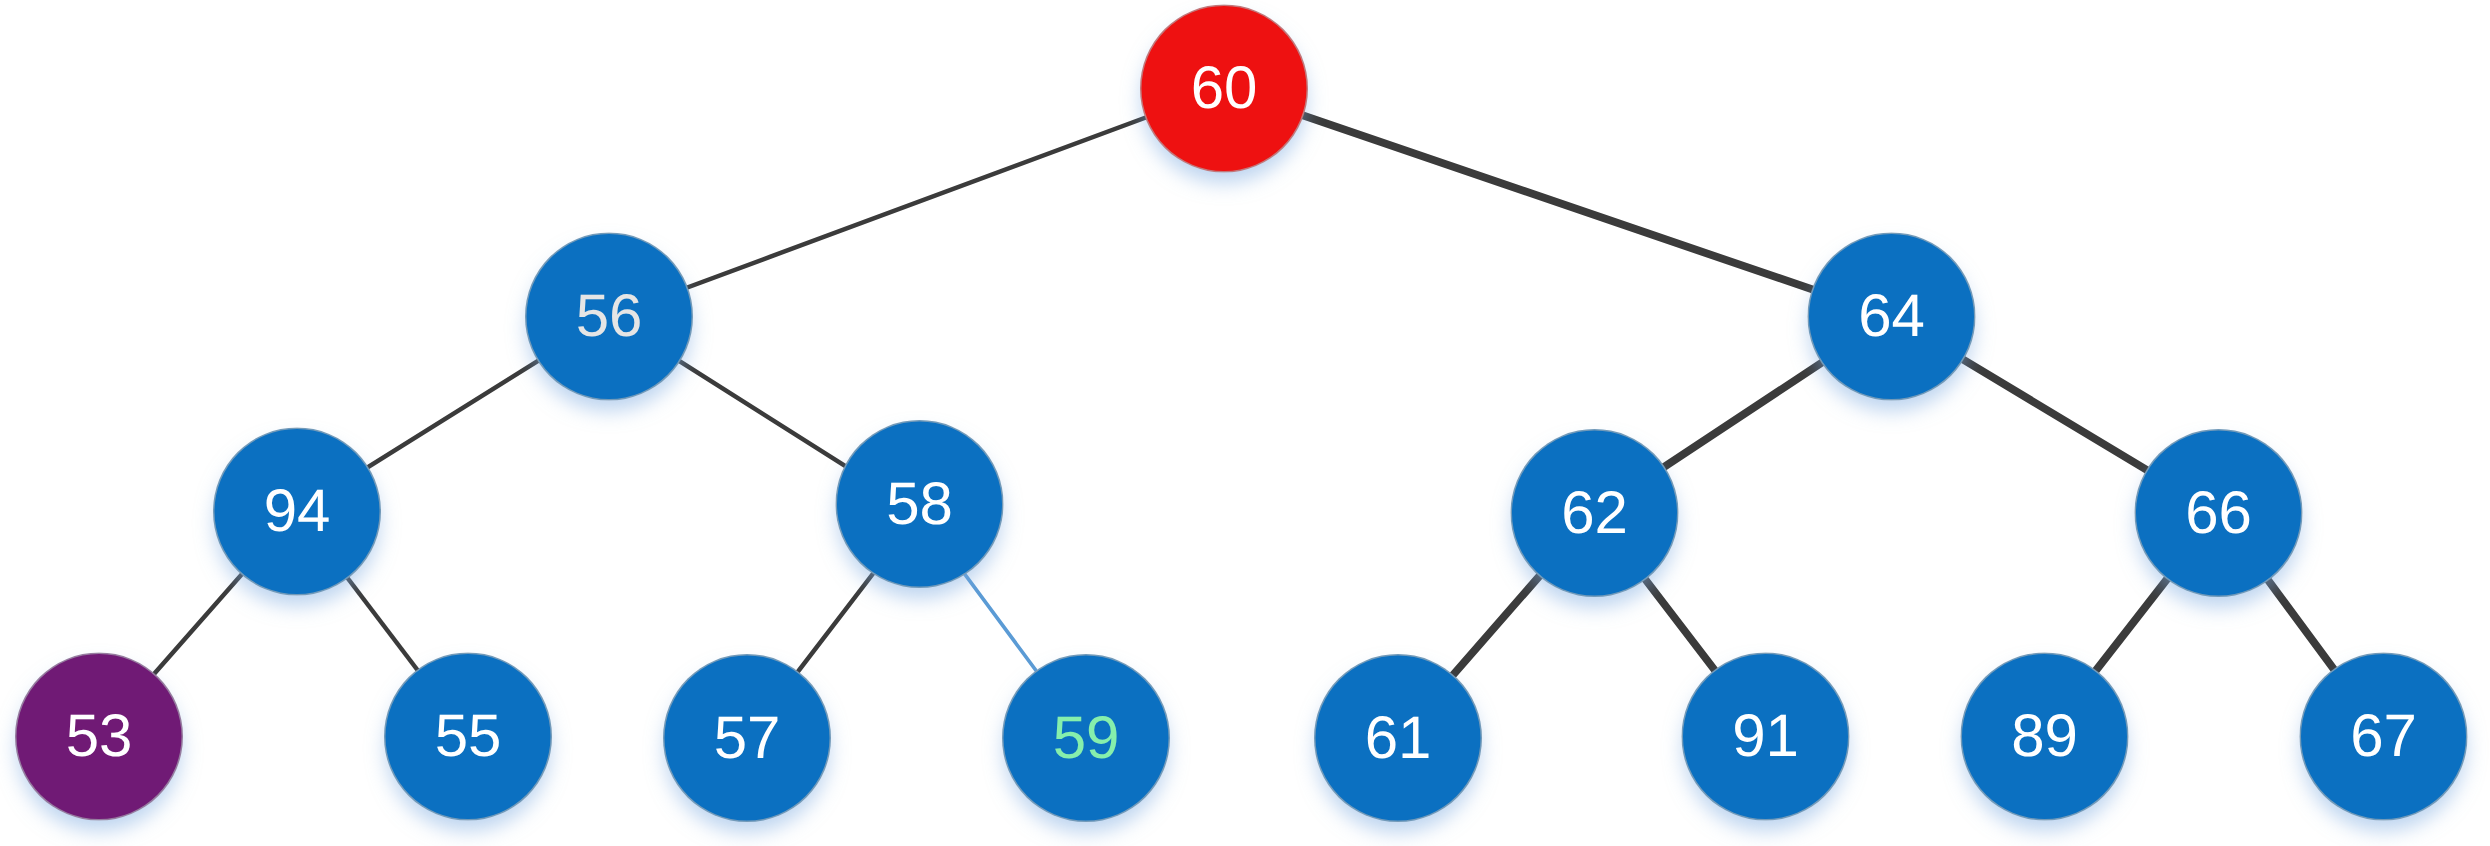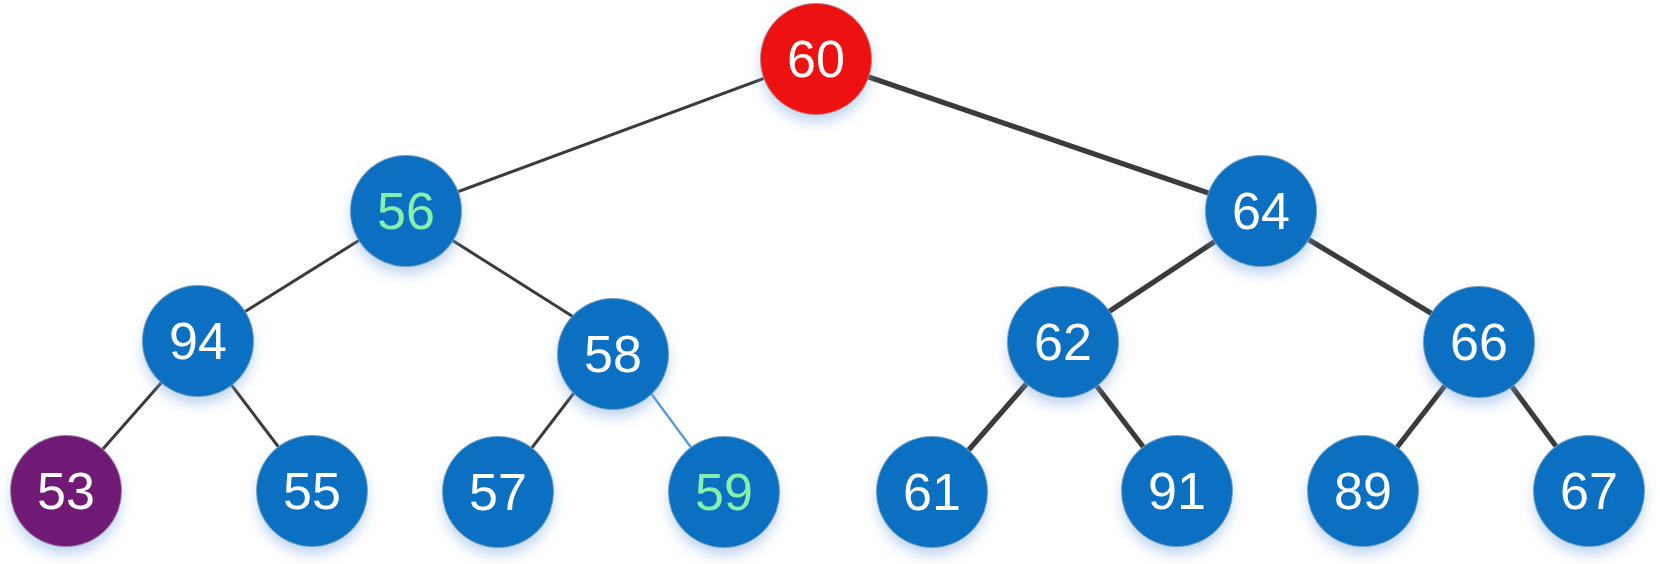--- a/index.html
+++ b/index.html
@@ -32,21 +32,21 @@
   }
   .node {
     position: absolute;
     width: 112px;
     height: 112px;
     border-radius: 50%;
     display: flex;
     align-items: center;
     justify-content: center;
     color: #ffffff;
-    font-size: 52px;
+    font-size: 40px;
     line-height: 1;
     border: 1px solid rgba(170, 176, 182, 0.65);
     box-shadow: 0 8px 13px -1px rgba(125, 172, 225, 0.5);
     box-sizing: border-box;
     user-select: none;
   }
 </style>
 </head>
 <body>
 
@@ -62,24 +62,24 @@
       <line x1="198" y1="341" x2="312" y2="491" stroke="#3B3B3B" stroke-width="3" stroke-linecap="round"></line>
       <line x1="613" y1="342" x2="498" y2="492" stroke="#3B3B3B" stroke-width="3" stroke-linecap="round"></line>
       <line x1="613" y1="342" x2="724" y2="492" stroke="#5B9BD5" stroke-width="2.4" stroke-linecap="round"></line>
       <line x1="1063" y1="342" x2="932" y2="492" stroke="#3B3B3B" stroke-width="5.2" stroke-linecap="round"></line>
       <line x1="1063" y1="342" x2="1177" y2="491" stroke="#3B3B3B" stroke-width="5.2" stroke-linecap="round"></line>
       <line x1="1479" y1="342" x2="1363" y2="491" stroke="#3B3B3B" stroke-width="5.2" stroke-linecap="round"></line>
       <line x1="1479" y1="342" x2="1589" y2="491" stroke="#3B3B3B" stroke-width="5.2" stroke-linecap="round"></line>
     </svg>
   <div id="nodes-layer" class="nodes-layer">
       <div class="node" style="left: 760px; top: 3px; background: rgb(238, 17, 17); color: rgb(255, 255, 255);">60</div>
-      <div class="node" style="left: 350px; top: 155px; background: rgb(11, 112, 193); color: #86efac;">56</div>
+      <div class="node" style="left: 350px; top: 155px; background: rgb(11, 112, 193); color: #e5e5e5;">56</div>
       <div class="node" style="left: 1205px; top: 155px; background: rgb(11, 112, 193); color: rgb(255, 255, 255);">64</div>
       <div class="node" style="left: 142px; top: 285px; background: rgb(11, 112, 193); color: rgb(255, 255, 255);">94</div>
-      <div class="node" style="left: 557px; top: 298px; background: rgb(11, 112, 193); color: rgb(255, 255, 255);">58</div>
+      <div class="node" style="left: 557px; top: 280px; background: rgb(11, 112, 193); color: rgb(255, 255, 255);">58</div>
       <div class="node" style="left: 1007px; top: 286px; background: rgb(11, 112, 193); color: rgb(255, 255, 255);">62</div>
       <div class="node" style="left: 1423px; top: 286px; background: rgb(11, 112, 193); color: rgb(255, 255, 255);">66</div>
       <div class="node" style="left: 10px; top: 435px; background: #701a75; color: rgb(255, 255, 255);">53</div>
       <div class="node" style="left: 256px; top: 435px; background: rgb(11, 112, 193); color: rgb(255, 255, 255);">55</div>
       <div class="node" style="left: 442px; top: 436px; background: rgb(11, 112, 193); color: rgb(255, 255, 255);">57</div>
       <div class="node" style="left: 668px; top: 436px; background: rgb(11, 112, 193); color: #86efac;">59</div>
       <div class="node" style="left: 876px; top: 436px; background: rgb(11, 112, 193); color: rgb(255, 255, 255);">61</div>
       <div class="node" style="left: 1121px; top: 435px; background: rgb(11, 112, 193); color: rgb(255, 255, 255);">91</div>
       <div class="node" style="left: 1307px; top: 435px; background: rgb(11, 112, 193); color: rgb(255, 255, 255);">89</div>
       <div class="node" style="left: 1533px; top: 435px; background: rgb(11, 112, 193); color: rgb(255, 255, 255);">67</div>

